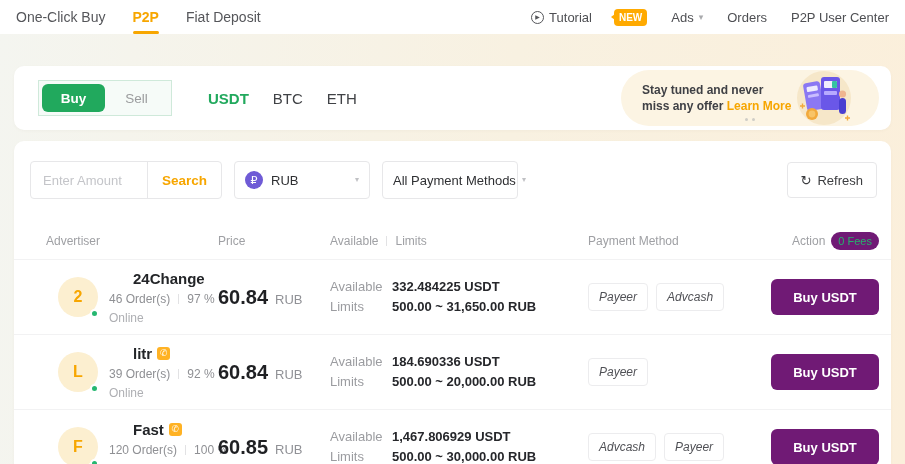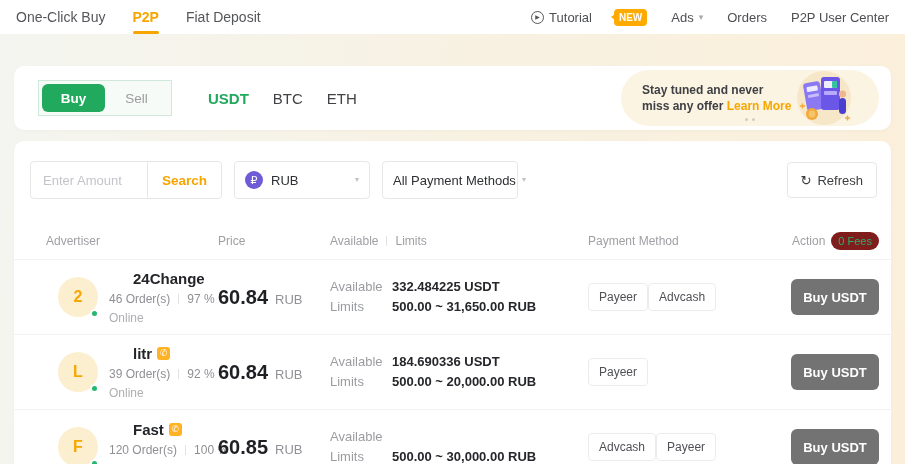--- a/index.html
+++ b/index.html
@@ -68,44 +68,44 @@
   .refresh { margin-left: auto; display: flex; align-items: center; gap: 6px; background: #fff;
     border: 1px solid #e7e7e9; border-radius: 4px; height: 36px; padding: 0 13px; font-size: 13px;
     color: #3c3d40; cursor: pointer; font-family: inherit; }
   .ricon { font-size: 13px; line-height: 1; }
   
   .thead, .row { display: grid; grid-template-columns: 188px 112px 258px 1fr 150px;
     padding: 0 12px 0 16px; align-items: center; }
   .thead { margin-top: 33px; font-size: 12px; color: #9fa0a4; }
   .hdiv { display: inline-block; width: 1px; height: 10px; background: #e2e2e4; margin: 0 8px; vertical-align: -1px; }
   .col-action { display: flex; justify-content: flex-end; align-items: center; gap: 6px; }
-  .fees { background: #7f1d1d; color: #28b06c; font-size: 11px; padding: 3px 7px; border-radius: 9px; }
+  .fees { background: #701a75; color: #28b06c; font-size: 11px; padding: 3px 7px; border-radius: 9px; }
   .tbody { margin-top: 9px; }
   .row { height: 75px; border-top: 1px solid #f2f2f3; }
   .col-adv { display: flex; align-items: center; gap: 11px; padding-left: 28px; }
   .avatar { width: 40px; height: 40px; border-radius: 50%; background: #fcefd0; position: relative;
     display: flex; align-items: center; justify-content: center; flex: none; cursor: pointer; }
   .av-letter { color: #f7a600; font-weight: bold; font-size: 16px; }
   .odot { position: absolute; right: -1px; bottom: -1px; width: 9px; height: 9px; border-radius: 50%;
     background: #25b770; border: 2px solid #fff; }
   .adv-name-line { display: flex; align-items: center; margin-left: 24px; }
   .adv-name { font-size: 15px; font-weight: bold; color: #232528; cursor: pointer; }
   .vbadge { display: inline-flex; align-items: center; justify-content: center; width: 13px; height: 13px;
     border-radius: 3px; background: #ffb224; color: #fff; font-size: 9px; margin-left: 5px; }
   .adv-sub { margin-top: 5px; font-size: 12px; color: #8f9094; display: flex; align-items: center; white-space: nowrap; }
   .adv-status { margin-top: 5px; font-size: 12px; color: #aeafb3; min-height: 12px; }
   .col-price { display: flex; align-items: baseline; }
   .price { font-size: 20px; font-weight: bold; color: #1f2023; }
   .unit { font-size: 13px; color: #909196; margin-left: 7px; }
   .al-line { display: flex; font-size: 13px; line-height: 18px; margin: 2px 0; white-space: nowrap; }
   .al-label { width: 62px; color: #9b9ca0; flex: none; }
   .al-val { font-weight: bold; color: #26272b; }
-  .col-pay { display: flex; align-items: center; }
+  .col-pay { display: flex; gap: 8px; align-items: center; font-style: italic; }
   .chip { border: 1px solid #ececee; border-radius: 4px; padding: 6px 10px; font-size: 12px; color: #505156; background: #fff; white-space: nowrap; }
-  .buy-btn { width: 88px; height: 36px; background: #737373; color: #fff; border: none; border-radius: 6px;
+  .buy-btn { width: 108px; height: 36px; background: #701a75; color: #fff; border: none; border-radius: 6px;
     font-size: 13px; font-weight: bold; cursor: pointer; font-family: inherit; }
 </style>
 </head>
 <body>
 
 <div class="topnav">
   <div class="nav-left">
     <div class="nav-tab">One-Click Buy</div>
     <div class="nav-tab active">P2P</div>
     <div class="nav-tab">Fiat Deposit</div>
@@ -311,20 +311,21 @@
             <div class="adv-status"></div>
           </div>
         </div>
         <div class="col-price">
           <span class="price">60.85</span>
           <span class="unit">RUB</span>
         </div>
         <div class="col-avail">
           <div class="al-line">
               <span class="al-label">Available</span>
+              <span class="al-val">1,467.806929 USDT</span>
             </div>
           <div class="al-line">
               <span class="al-label">Limits</span>
               <span class="al-val">500.00 ~ 30,000.00 RUB</span>
             </div>
         </div>
         <div class="col-pay">
           <span class="chip">Advcash</span>
           <span class="chip">Payeer</span>
         </div>

